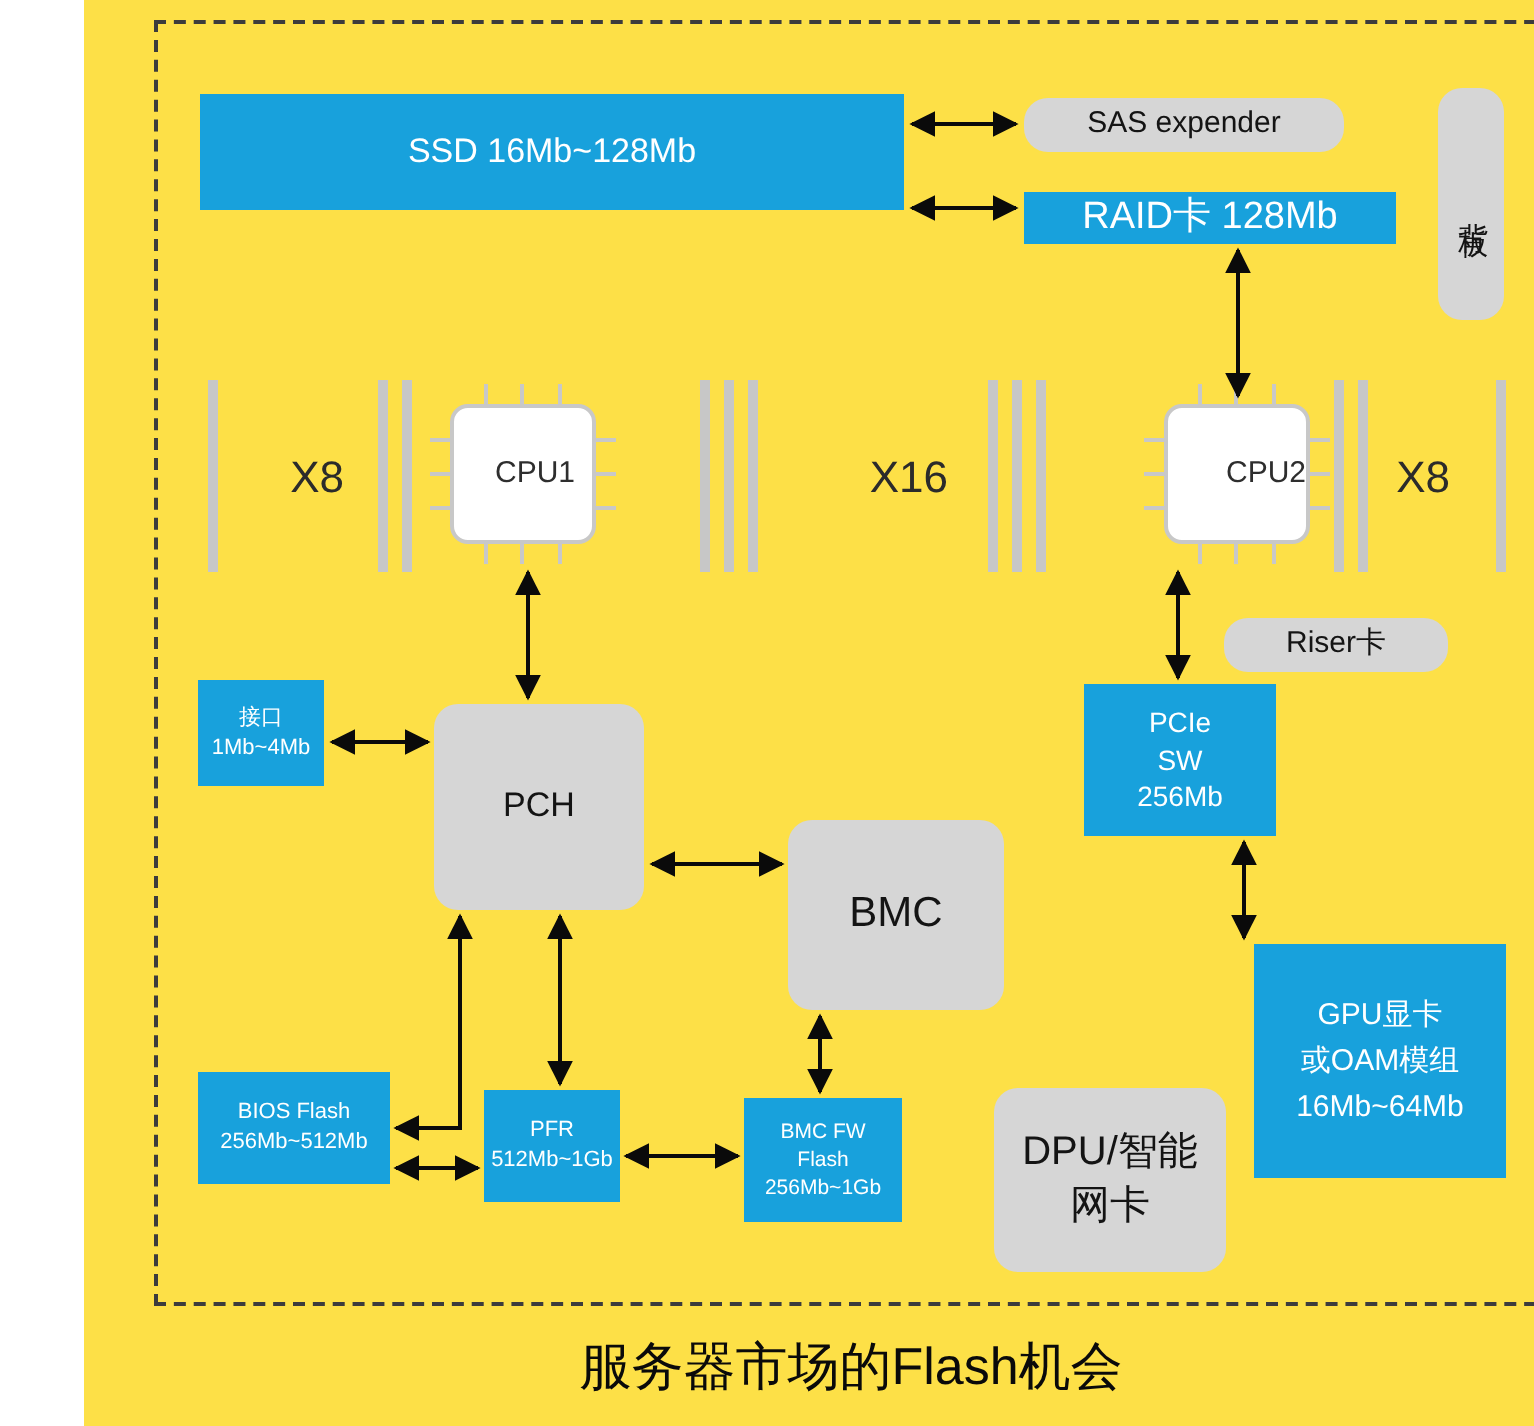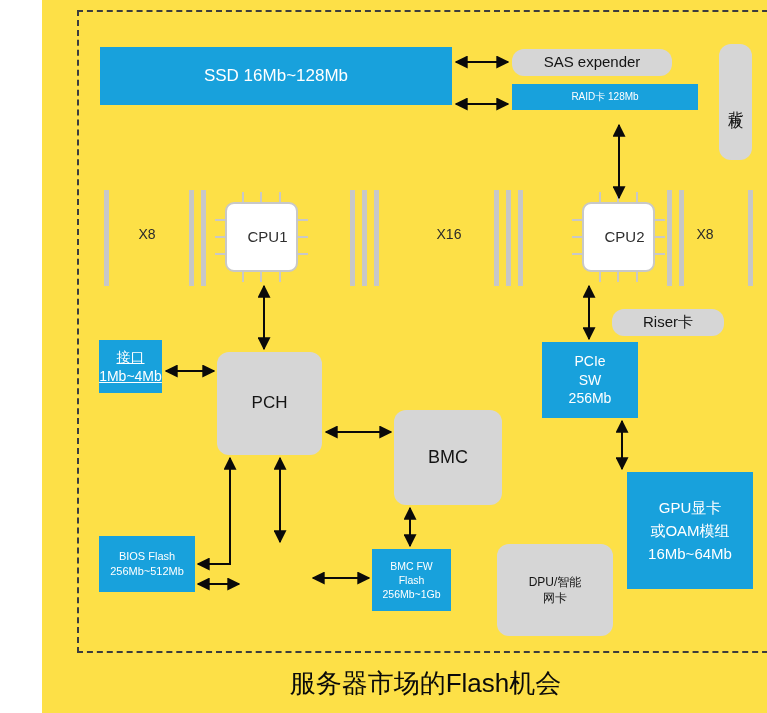--- a/index.html
+++ b/index.html
@@ -4,103 +4,107 @@
 <style>
   html, body { margin: 0; padding: 0; background: #ffffff; }
   body { font-family: "Liberation Sans", "DejaVu Sans", sans-serif; }
   .canvas { position: relative; width: 767px; height: 713px; background: #fde047; overflow: hidden; margin-left: 42px; }
   .frame { position: absolute; left: 35px; top: 10px; width: 701px; height: 643px; border: 2px dashed #3c3c3c; box-sizing: border-box; }
   .box { position: absolute; display: flex; flex-direction: column; align-items: center; justify-content: center; text-align: center; box-sizing: border-box; line-height: 1.35; }
   .blue { background: #18A1DC; color: #ffffff; }
   .gray { background: #D6D6D6; color: #141414; border-radius: 12px; }
   .chip { background: #ffffff; border: 2px solid #C8C8C8; border-radius: 9px; color: #2e2e2e; padding-left: 12px; }
   .vtext { writing-mode: vertical-rl; letter-spacing: 3px; }
-  .slotlabel { position: absolute; font-size: 14px; color: #2b2b2b; text-align: center; }
+  .slotlabel { position: absolute; font-size: 22px; color: #2b2b2b; text-align: right; }
   .svglayer { position: absolute; left: 0; top: 0; width: 767px; height: 713px; pointer-events: none; }
   .title { position: absolute; left: 0; top: 666px; width: 767px; text-align: center; font-size: 26px; color: #0a0a0a; }
 </style>
 </head>
 <body>
 
 <div class="canvas">
 
   <div class="frame"></div>
 
   <div class="box blue" style="left:58px;top:47px;width:352px;height:58px;font-size:17px;">
     <span>SSD 16Mb~128Mb</span>
   </div>
 
   <div class="box gray" style="left:470px;top:49px;width:160px;height:27px;font-size:15px;">
     <span>SAS expender</span>
   </div>
 
-  <div class="box blue" style="left:470px;top:84px;width:186px;height:26px;font-size:10px;">
+  <div class="box blue" style="left:470px;top:96px;width:186px;height:26px;font-size:19px;">
     <span>RAID卡 128Mb</span>
   </div>
 
   <div class="box gray" style="left:677px;top:44px;width:33px;height:116px;font-size:15px;">
     <span class="vtext">背板</span>
   </div>
 
   <div class="slotlabel" style="left:80px;top:226px;width:50px;">X8</div>
 
   <div class="box chip" style="left:183px;top:202px;width:73px;height:70px;font-size:15px;">
     <span>CPU1</span>
   </div>
 
   <div class="slotlabel" style="left:382px;top:226px;width:50px;">X16</div>
 
-  <div class="box chip" style="left:540px;top:202px;width:73px;height:70px;font-size:15px;">
+  <div class="box chip" style="left:540px;top:202px;width:73px;height:70px;font-size:15px;align-items:flex-end;">
     <span>CPU2</span>
   </div>
 
   <div class="slotlabel" style="left:643px;top:226px;width:40px;">X8</div>
 
   <div class="box gray" style="left:570px;top:309px;width:112px;height:27px;font-size:15px;">
     <span>Riser卡</span>
   </div>
 
-  <div class="box blue" style="left:57px;top:340px;width:63px;height:53px;font-size:14px;text-decoration:underline;">
+  <div class="box blue" style="left:57px;top:340px;width:63px;height:53px;font-size:11px;">
     <span>接口</span>
     <span>1Mb~4Mb</span>
   </div>
 
   <div class="box gray" style="left:175px;top:352px;width:105px;height:103px;font-size:17px;">
     <span>PCH</span>
   </div>
 
   <div class="box blue" style="left:500px;top:342px;width:96px;height:76px;font-size:14px;">
     <span>PCIe</span>
     <span>SW</span>
     <span>256Mb</span>
   </div>
 
-  <div class="box gray" style="left:352px;top:410px;width:108px;height:95px;font-size:18px;text-align:right;">
+  <div class="box gray" style="left:352px;top:410px;width:108px;height:95px;font-size:21px;text-align:right;">
     <span>BMC</span>
   </div>
 
   <div class="box blue" style="left:585px;top:472px;width:126px;height:117px;font-size:15px;line-height:1.55;">
     <span>GPU显卡</span>
     <span>或OAM模组</span>
     <span>16Mb~64Mb</span>
   </div>
 
   <div class="box blue" style="left:57px;top:536px;width:96px;height:56px;font-size:11px;">
     <span>BIOS Flash</span>
     <span>256Mb~512Mb</span>
   </div>
 
+  <div class="box blue" style="left:200px;top:545px;width:68px;height:56px;font-size:11px;">
+    <span>PFR</span>
+    <span>512Mb~1Gb</span>
+  </div>
 
   <div class="box blue" style="left:330px;top:549px;width:79px;height:62px;font-size:10.5px;justify-content:center;">
     <span>BMC FW</span>
     <span>Flash</span>
     <span>256Mb~1Gb</span>
   </div>
 
-  <div class="box gray" style="left:455px;top:544px;width:116px;height:92px;font-size:12px;">
+  <div class="box gray" style="left:455px;top:544px;width:116px;height:92px;font-size:20px;">
     <span>DPU/智能</span>
     <span>网卡</span>
   </div>
 
   <div class="title">服务器市场的Flash机会</div>
 
   <svg class="svglayer" width="767" height="713" viewBox="0 0 767 713">
     <defs>
       <marker id="ah" viewBox="0 0 10 10" refX="9" refY="5" markerWidth="6.5" markerHeight="6.5" orient="auto-start-reverse">
         <path d="M0,0 L10,5 L0,10 z" fill="#0a0a0a"></path>

